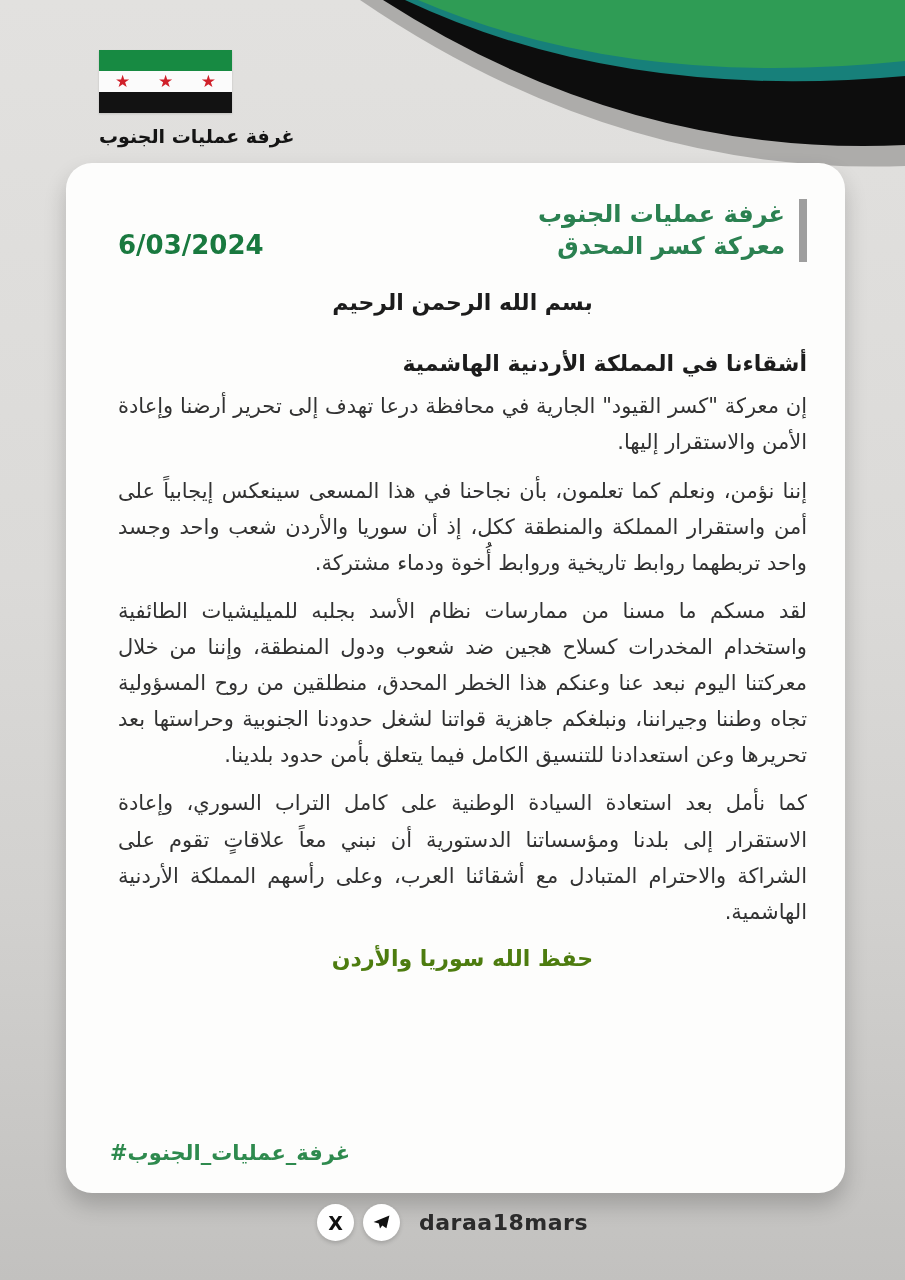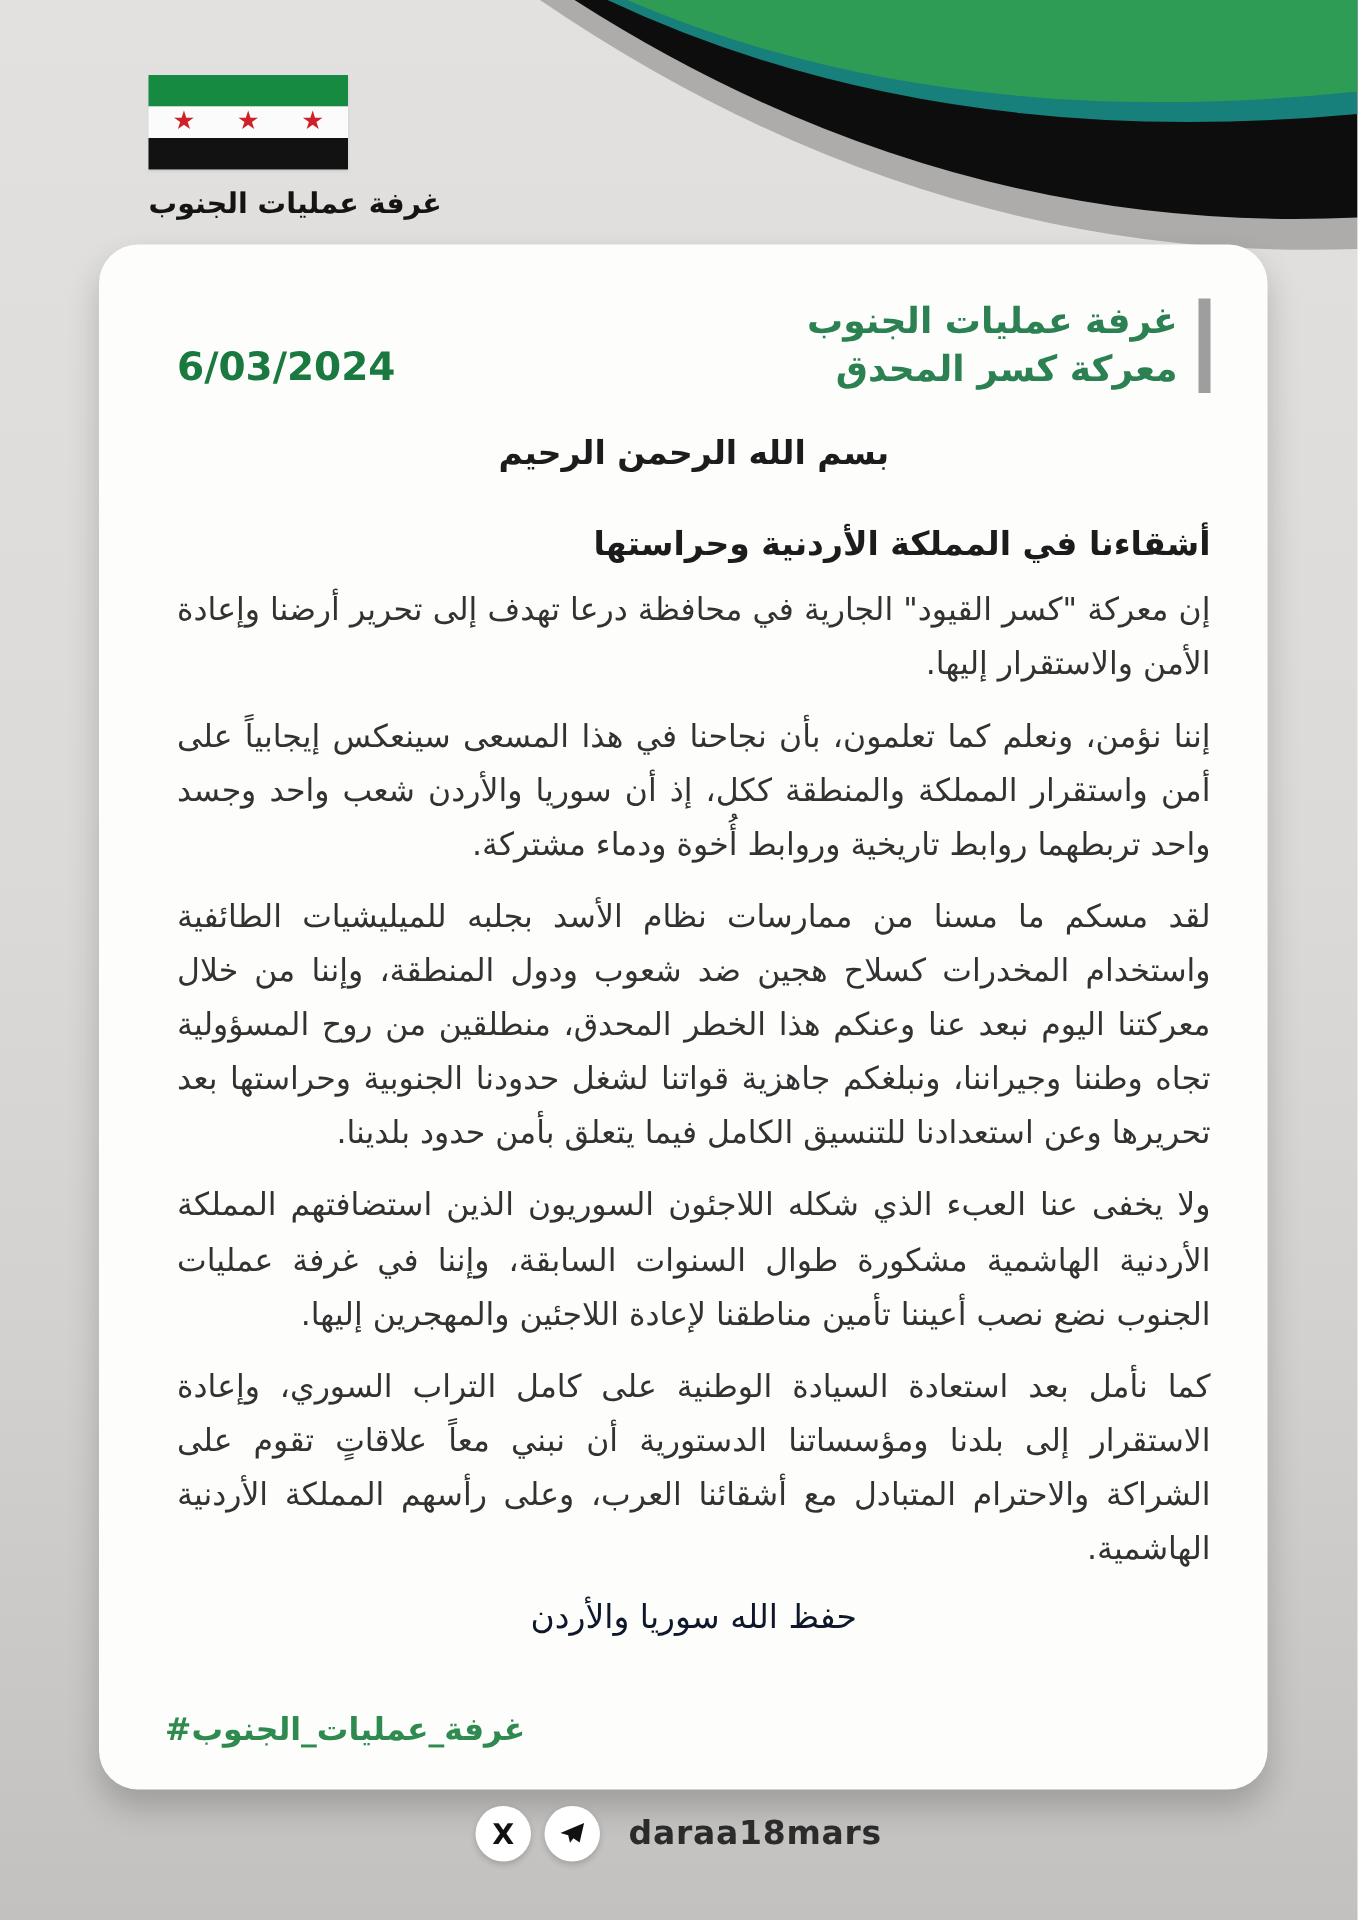--- a/index.html
+++ b/index.html
@@ -36,21 +36,21 @@
   }
   .doc-date { direction:ltr; color:#19793f; font-weight:bold; font-size:26px; padding-bottom:2px; }
 
   .basmala { margin-top:28px; text-align:center; font-weight:bold; font-size:22px; color:#1c1c1c; }
   .salutation { margin-top:36px; text-align:right; font-weight:bold; font-size:22px; color:#1c1c1c; }
   .body-text { margin-top:6px; }
   .para {
     margin:12px 0; font-size:21px; line-height:1.72; color:#323232;
     text-align:justify;
   }
-  .closing { margin-top:16px; text-align:center; font-weight:normal; font-size:22px; color:#0f172a; }
+  .closing { margin-top:16px; text-align:center; font-weight:bold; font-size:22px; color:#4d7c0f; }
   .hashtag {
     position:absolute; left:44px; bottom:28px;
     direction:ltr; text-align:left;
     color:#2e8a4e; font-weight:bold; font-size:21px;
   }
 
   
   .footer {
     position:absolute; top:1204px; left:0; width:905px;
     display:flex; align-items:center; justify-content:center; gap:9px;
@@ -93,27 +93,26 @@
     <div class="card-header">
       <div class="org-title">
         <div>غرفة عمليات الجنوب</div>
         <div>معركة كسر المحدق</div>
       </div>
       <div class="doc-date">6/03/2024</div>
     </div>
 
     <div class="basmala">بسم الله الرحمن الرحيم</div>
 
-    <div class="salutation">أشقاءنا في المملكة الأردنية وحراستها</div>
+    <div class="salutation">أشقاءنا في المملكة الأردنية الهاشمية</div>
 
     <div class="body-text">
       <p class="para">إن معركة "كسر القيود" الجارية في محافظة درعا تهدف إلى تحرير أرضنا وإعادة الأمن والاستقرار إليها.</p>
       <p class="para">إننا نؤمن، ونعلم كما تعلمون، بأن نجاحنا في هذا المسعى سينعكس إيجابياً على أمن واستقرار المملكة والمنطقة ككل، إذ أن سوريا والأردن شعب واحد وجسد واحد تربطهما روابط تاريخية وروابط أُخوة ودماء مشتركة.</p>
       <p class="para">لقد مسكم ما مسنا من ممارسات نظام الأسد بجلبه للميليشيات الطائفية واستخدام المخدرات كسلاح هجين ضد شعوب ودول المنطقة، وإننا من خلال معركتنا اليوم نبعد عنا وعنكم هذا الخطر المحدق، منطلقين من روح المسؤولية تجاه وطننا وجيراننا، ونبلغكم جاهزية قواتنا لشغل حدودنا الجنوبية وحراستها بعد تحريرها وعن استعدادنا للتنسيق الكامل فيما يتعلق بأمن حدود بلدينا.</p>
-      <p class="para">ولا يخفى عنا العبء الذي شكله اللاجئون السوريون الذين استضافتهم المملكة الأردنية الهاشمية مشكورة طوال السنوات السابقة، وإننا في غرفة عمليات الجنوب نضع نصب أعيننا تأمين مناطقنا لإعادة اللاجئين والمهجرين إليها.</p>
       <p class="para">كما نأمل بعد استعادة السيادة الوطنية على كامل التراب السوري، وإعادة الاستقرار إلى بلدنا ومؤسساتنا الدستورية أن نبني معاً علاقاتٍ تقوم على الشراكة والاحترام المتبادل مع أشقائنا العرب، وعلى رأسهم المملكة الأردنية الهاشمية.</p>
     </div>
 
     <div class="closing">حفظ الله سوريا والأردن</div>
 
     <div class="hashtag">#غرفة_عمليات_الجنوب</div>
   </div>
 
   <div class="footer">
     <button class="icon-circle">

